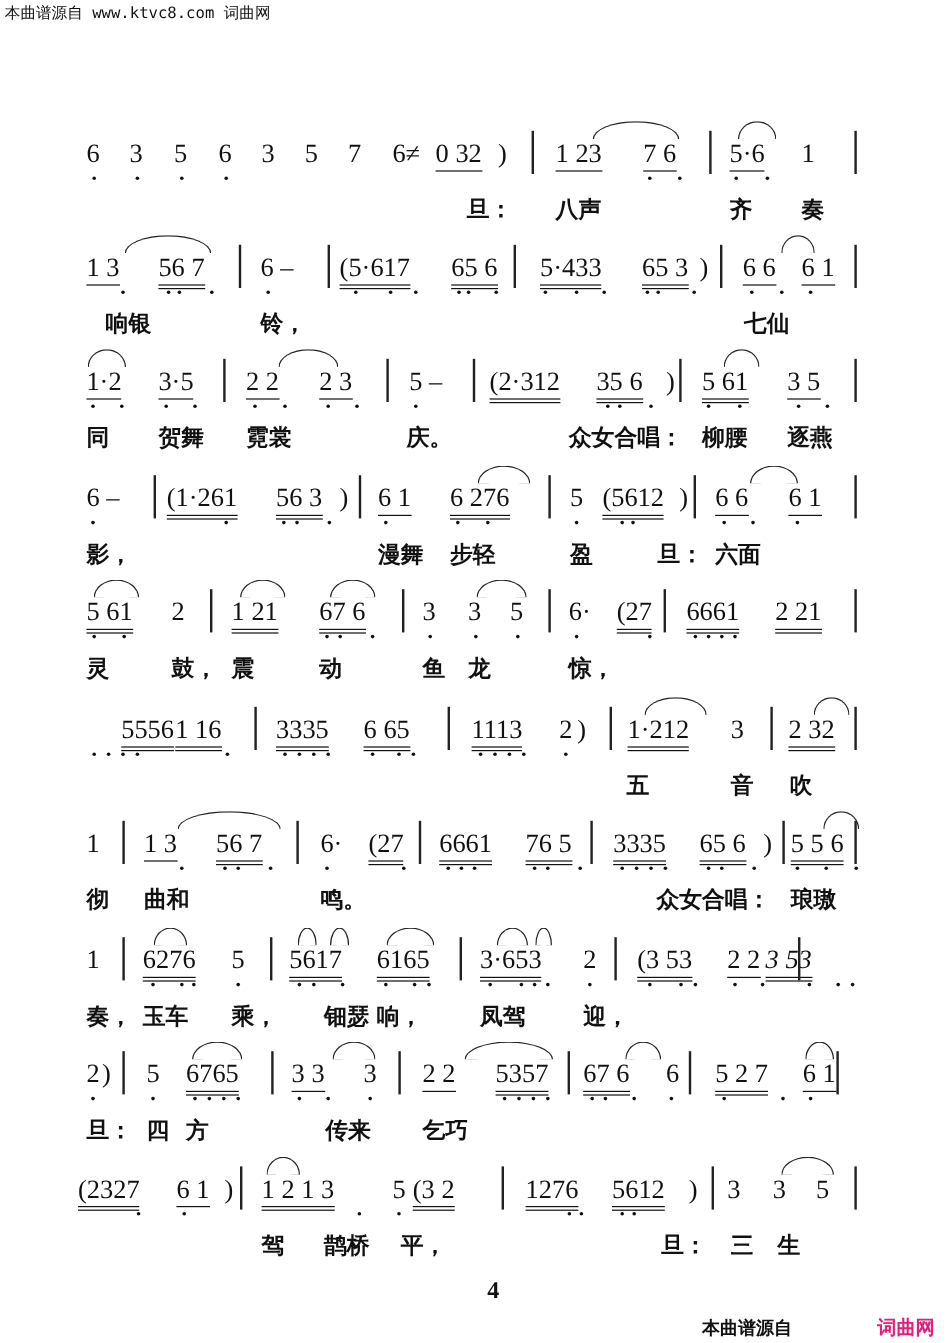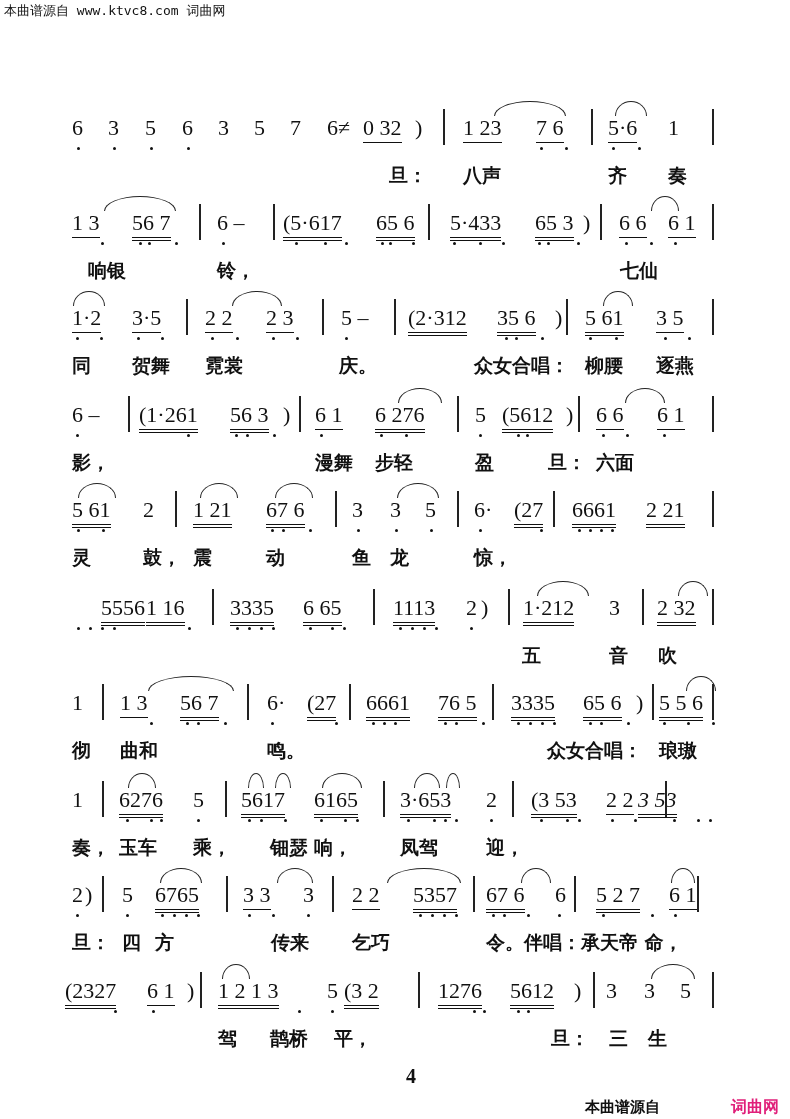--- a/index.html
+++ b/index.html
@@ -406,21 +406,20 @@
       <div class="slur" style="left: 160px; width: 40px;"></div>
       <div class="slur" style="left: 277px; width: 34px;"></div>
       <div class="slur" style="left: 387px; width: 72px;"></div>
       <div class="slur" style="left: 521px; width: 28px;"></div>
       <div class="slur" style="left: 671px; width: 22px;"></div>
       <span class="lyr" style="left: 72px;">旦：</span>
       <span class="lyr" style="left: 122px;">四</span>
       <span class="lyr" style="left: 155px;">方</span>
       <span class="lyr" style="left: 243px; margin-left: 28px;">传来</span>
       <span class="lyr" style="left: 352px;">乞巧</span>
-      <span class="lyr" style="left: 486px;">令。伴唱：承天帝 命，</span>
     </div>
     <div class="line" style="top: 978px;">
       <span class="seg u2" style="left: 65px;">(2327</span>
       <span class="seg u1" style="left: 147px;">6 1</span>
       <span class="seg" style="left: 187px;">)</span>
       <span class="seg u2" style="left: 218px;">1 2 1 3</span>
       <span class="seg" style="left: 327px;">5</span>
       <span class="seg u2" style="left: 344px;">(3 2</span>
       <span class="seg u2" style="left: 438px;">1276</span>
       <span class="seg u2" style="left: 510px;">5612</span>

